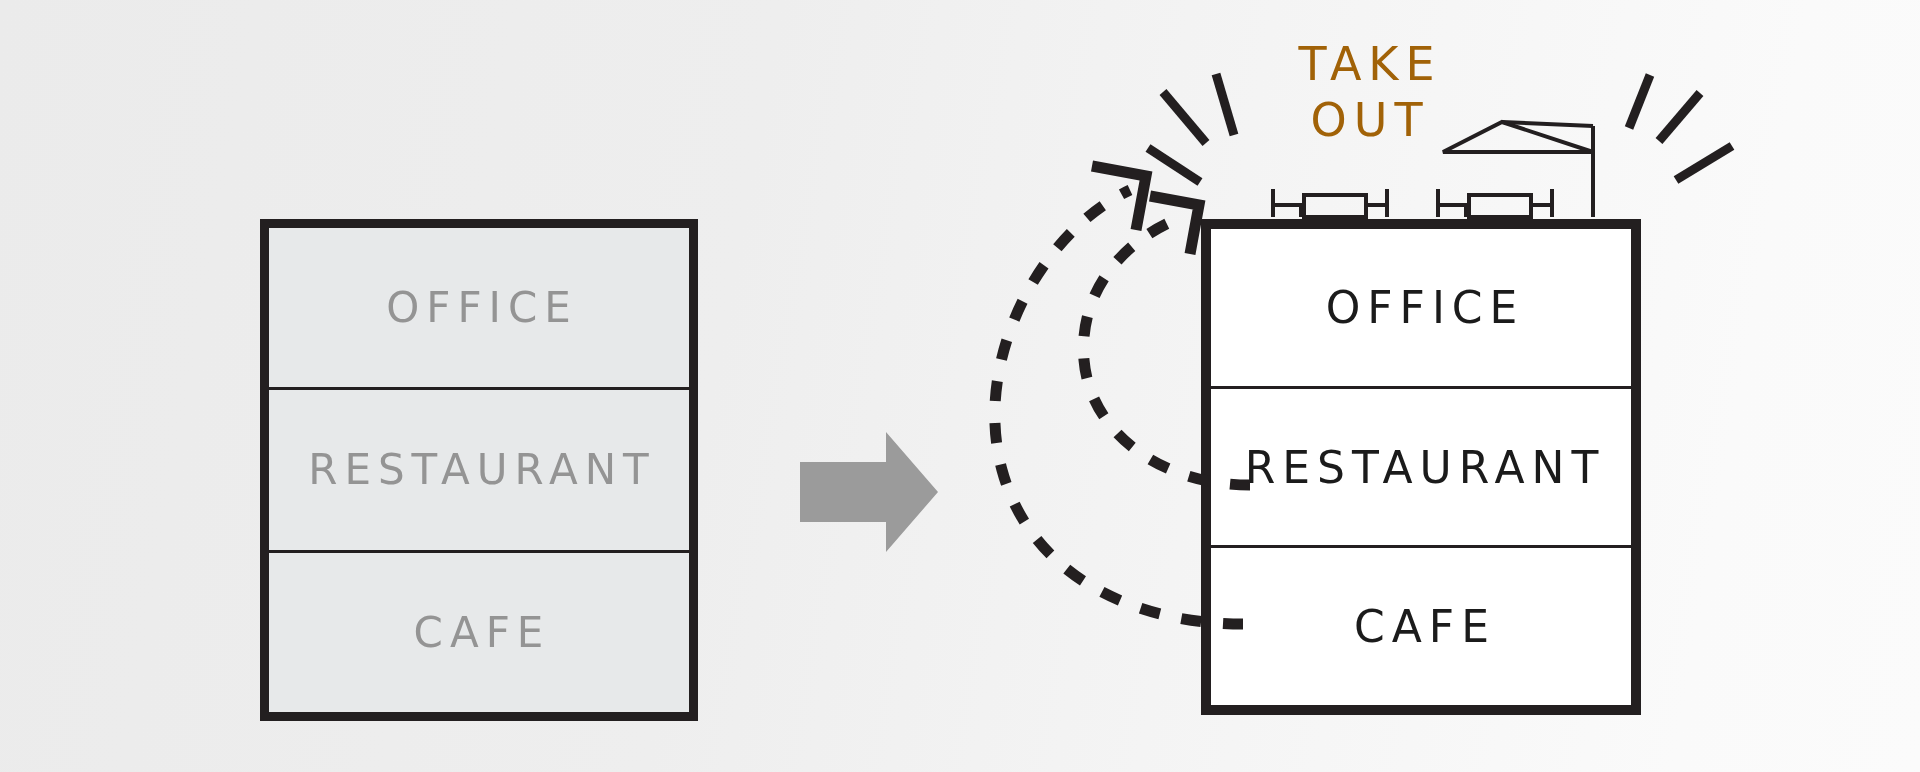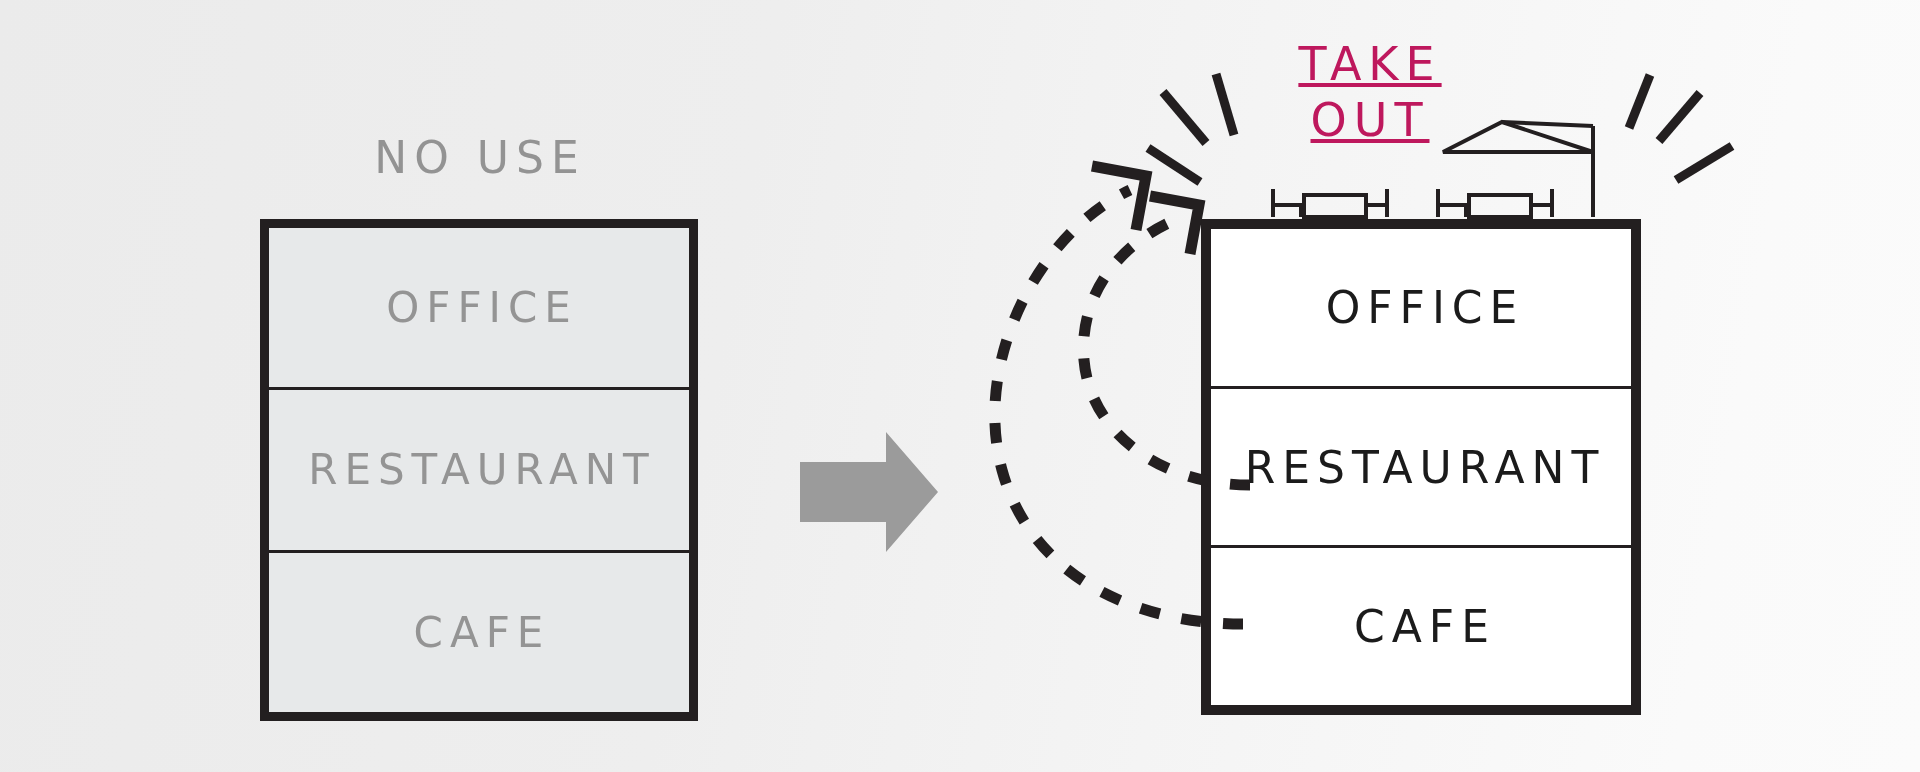--- a/index.html
+++ b/index.html
@@ -99,31 +99,29 @@
   }
   .takeout-label {
     position: absolute;
     left: 1255px;
     top: 36px;
     width: 230px;
     text-align: center;
     font-size: 46px;
     line-height: 1.22;
     letter-spacing: 7px;
-    color: #be185d;
+    color: #a16207;
     white-space: pre;
-    text-decoration: underline;
   }
 </style>
 </head>
 <body>
 
 <div id="stage">
 
-  <div class="before-title">NO USE</div>
 
   <div class="before-box">
     <div class="before-row">
       <span>OFFICE</span>
     </div>
     <div class="before-row">
       <span>RESTAURANT</span>
     </div>
     <div class="before-row">
       <span>CAFE</span>

